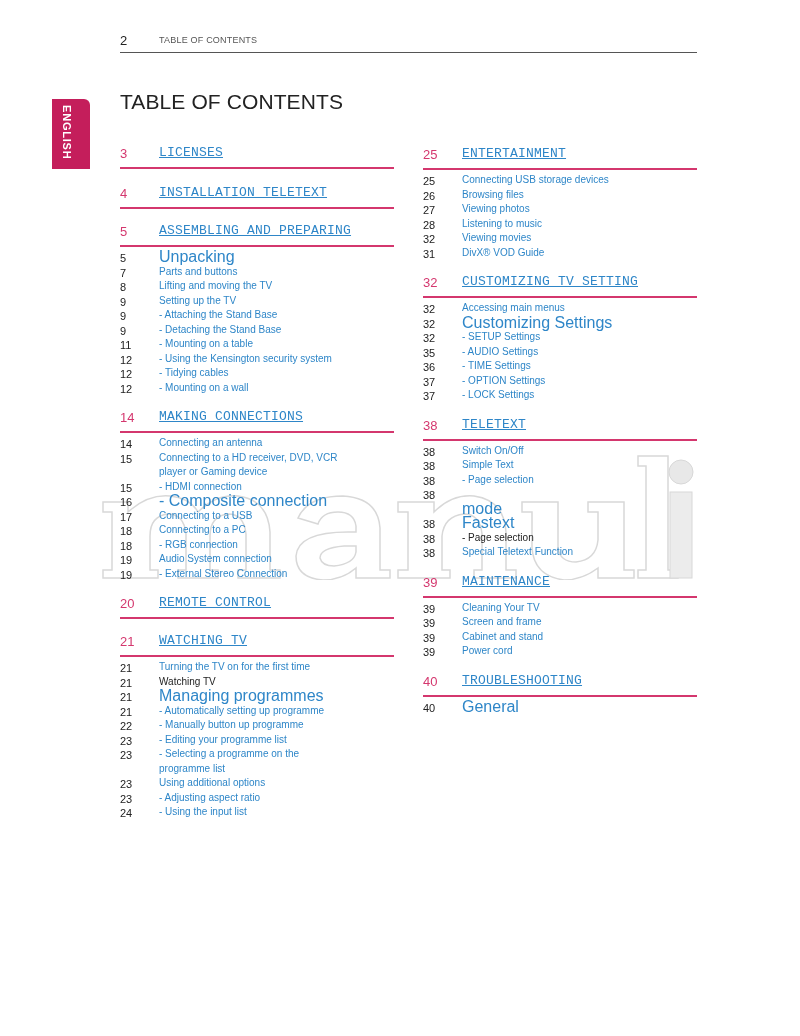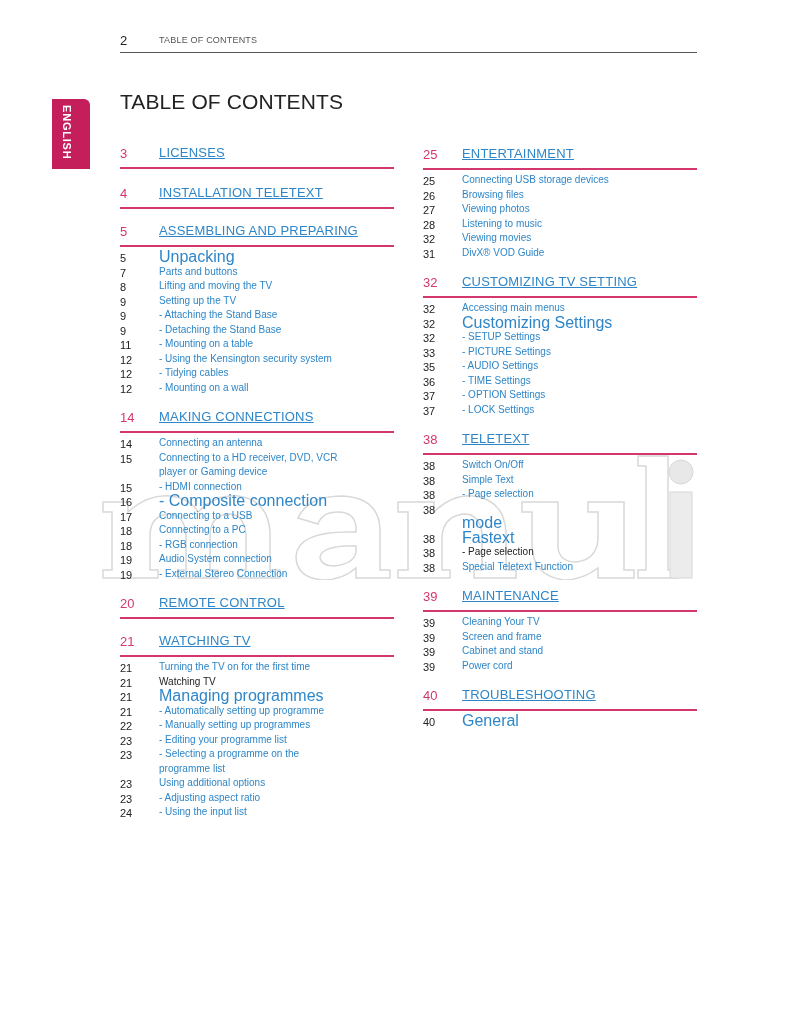--- a/index.html
+++ b/index.html
@@ -18,21 +18,21 @@
 
     .doc-title { position: absolute; left: 120px; top: 90px; font-size: 21px; color: #222; letter-spacing: 0.1px; }
 
     .col { position: absolute; width: 274px; }
     .col-left { left: 120px; top: 143px; }
     .col-right { left: 423px; top: 144px; }
 
     .section { margin-bottom: 0; }
     .sec-head { position: relative; height: 24px; border-bottom: 2px solid #d4376e; }
     .sec-num { position: absolute; left: 0; top: 3px; font-size: 13px; color: #d4376e; }
-    .sec-title { position: absolute; left: 39px; top: 2px; font-size: 13px; color: #2e86c8; text-decoration: underline; letter-spacing: 0.2px; }
+    .sec-title { position: absolute; left: 39px; top: 2px; font-size: 13px; color: #2e86c8; text-decoration: underline; letter-spacing: 0.2px; font-family: Liberation Mono, monospace; }
 
     .items { padding-top: 3px; }
     .item { position: relative; min-height: 14.5px; line-height: 14.5px; }
     .item .inum { position: absolute; left: 0; top: 1px; font-size: 11px; color: #222; }
     .item .itxt { display: block; margin-left: 39px; font-size: 10px; color: #2e86c8; }
     .item .itxt.big { font-size: 16px; }
     .item .itxt.plain { color: #222; text-decoration: none; }
 
     .gap-l { height: 14px; }
     .gap-m { height: 12px; }
@@ -208,21 +208,21 @@
       <div class="item">
           <span class="inum">21</span>
           <span class="itxt big">Managing programmes</span>
         </div>
       <div class="item">
           <span class="inum">21</span>
           <span class="itxt">- Automatically setting up programme</span>
         </div>
       <div class="item">
           <span class="inum">22</span>
-          <span class="itxt">- Manually setting up programmes</span>
+          <span class="itxt">- Manually button up programme</span>
         </div>
       <div class="item">
           <span class="inum">23</span>
           <span class="itxt">- Editing your programme list</span>
         </div>
       <div class="item">
           <span class="inum">23</span>
           <span class="itxt">- Selecting a programme on the</span>
         </div>
       <div class="item">
@@ -293,24 +293,20 @@
         </div>
       <div class="item">
           <span class="inum">32</span>
           <span class="itxt big">Customizing Settings</span>
         </div>
       <div class="item">
           <span class="inum">32</span>
           <span class="itxt">- SETUP Settings</span>
         </div>
       <div class="item">
-          <span class="inum">33</span>
-          <span class="itxt">- PICTURE Settings</span>
-        </div>
-      <div class="item">
           <span class="inum">35</span>
           <span class="itxt">- AUDIO Settings</span>
         </div>
       <div class="item">
           <span class="inum">36</span>
           <span class="itxt">- TIME Settings</span>
         </div>
       <div class="item">
           <span class="inum">37</span>
           <span class="itxt">- OPTION Settings</span>

